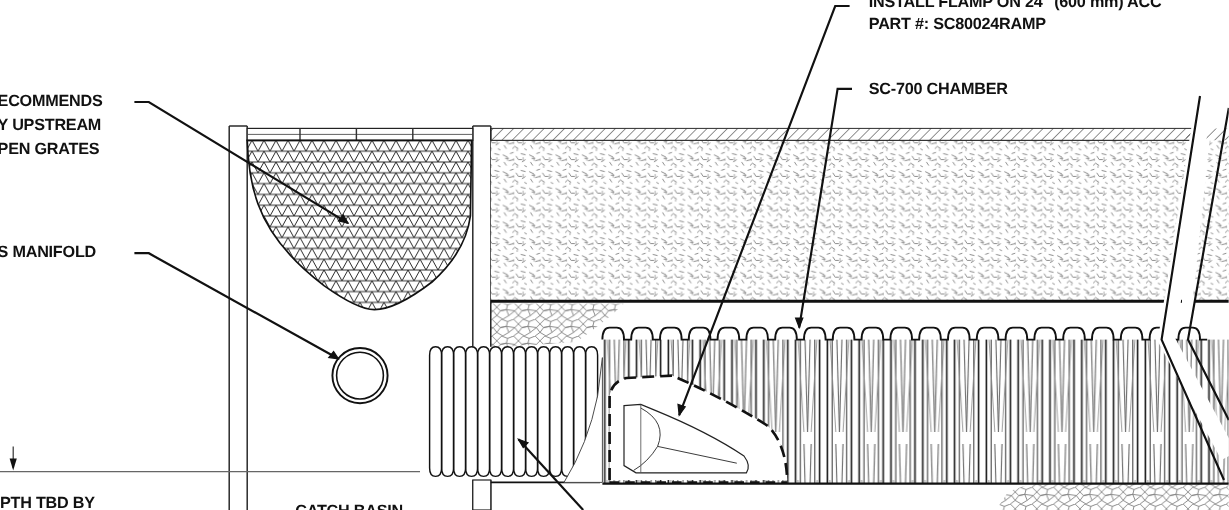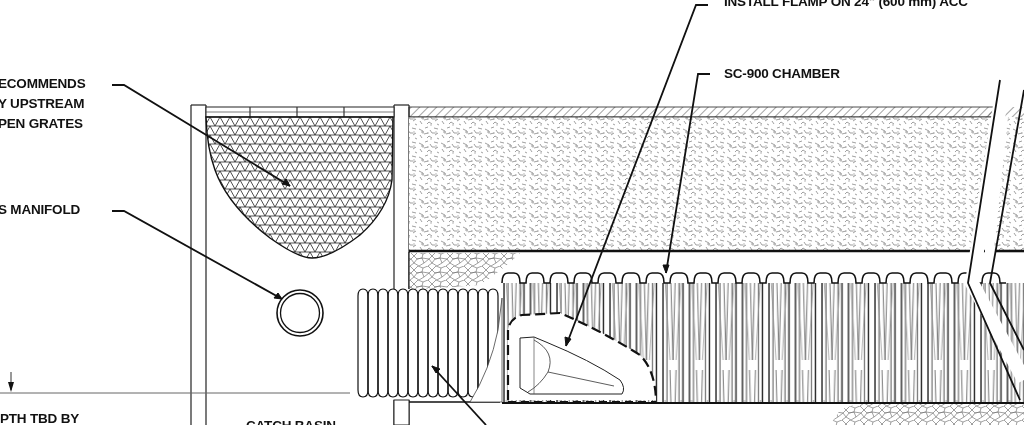--- a/index.html
+++ b/index.html
@@ -181,21 +181,22 @@
     <g stroke="#111" fill="#111">
       <path d="M566 346 l-1 -9 l6 2 Z"></path>
       <path d="M666 273 l-3 -8 l6 0 Z"></path>
       <path d="M290 186 l-8 -2 l4 -5 Z"></path>
       <path d="M282 299 l-8 -1 l4 -5 Z"></path>
       <path d="M432 366 l8 3 l-4 4 Z"></path>
     </g>
   </svg>
 
   <div class="label" style="left:724px; top:-6px;">INSTALL FLAMP ON 24" (600 mm) ACC</div>
-  <div class="label" style="left:724px; top:66px;">SC-900 CHAMBER</div>
+  <div class="label" style="left:724px; top:12px;">PART #: SC80024RAMP</div>
+  <div class="label" style="left:724px; top:66px;">SC-700 CHAMBER</div>
 
   <div class="label" style="left:-2px; top:76px;">ECOMMENDS</div>
   <div class="label" style="left:-2px; top:96px;">Y UPSTREAM</div>
   <div class="label" style="left:-2px; top:116px;">PEN GRATES</div>
 
   <div class="label" style="left:-2px; top:202px;">S MANIFOLD</div>
 
   <div class="label" style="left:0px; top:411px;">PTH TBD BY</div>
   <div class="label" style="left:246px; top:418px;">CATCH BASIN</div>
 </div>

